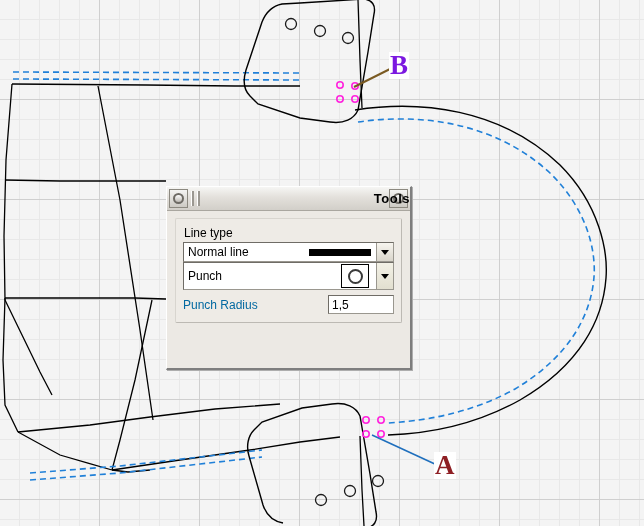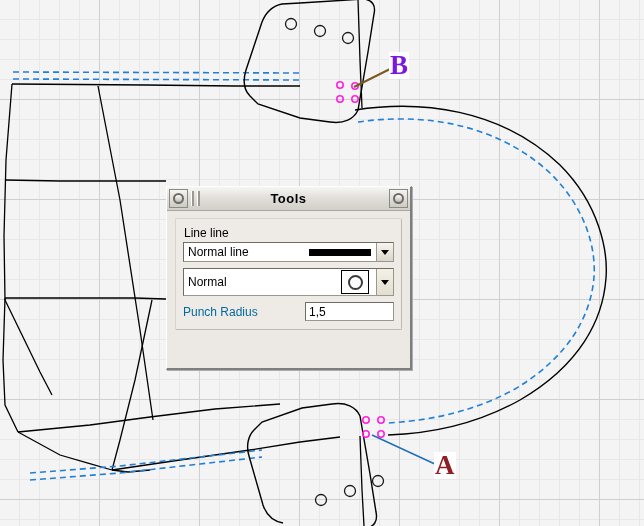--- a/index.html
+++ b/index.html
@@ -89,21 +89,21 @@
   }
   .tb-grip i {
     display: block;
     width: 2px; height: 15px;
     background: #9b9891;
     border-left: 1px solid #ffffff;
   }
   .tb-title {
     position: absolute;
     left: 0; right: 0;
-    text-align: center;
+    text-align: right;
     font-size: 13px;
     font-weight: bold;
     color: #000000;
     letter-spacing: 0.5px;
     pointer-events: none;
   }
   .tb-right {
     margin-left: auto;
     margin-right: 2px;
   }
@@ -129,21 +129,20 @@
   }
   .combo {
     position: relative;
     display: flex;
     height: 20px;
     background: #ffffff;
     border: 1px solid #9a978f;
     border-top-color: #6f6c66;
     border-left-color: #6f6c66;
     box-sizing: border-box;
-    margin-bottom: 6px;
   }
   .combo.tall { height: 28px; }
   .combo-text {
     flex: 1;
     display: flex;
     align-items: center;
     padding-left: 4px;
     font-size: 12px;
     color: #000;
     background: #ffffff;
@@ -197,21 +196,21 @@
     display: flex;
     align-items: center;
     margin-top: 5px;
   }
   .radius-label {
     font-size: 12px;
     color: #0369a1;
     flex: 1;
   }
   .radius-input {
-    width: 89px;
+    width: 66px;
     height: 19px;
     background: #ffffff;
     border: 1px solid #9a978f;
     border-top-color: #6f6c66;
     border-left-color: #6f6c66;
     box-sizing: border-box;
     font-size: 12px;
     font-family: "Liberation Sans", sans-serif;
     color: #000;
     padding: 0 0 0 3px;
@@ -362,33 +361,33 @@
       </div>
       <div class="tb-title">Tools</div>
       <div class="tb-btn tb-right">
         <span class="ring"></span>
       </div>
     </div>
 
     <div class="dlg-body">
       <div class="group">
 
-        <div class="field-label">Line line</div>
+        <div class="field-label">Line type</div>
         <div class="combo">
           <div class="combo-text">Normal line</div>
           <div class="combo-preview">
             <div class="swatch-line"></div>
           </div>
           <div class="combo-arrow">
             <span class="caret"></span>
           </div>
         </div>
 
         <div class="combo tall">
-          <div class="combo-text">Normal</div>
+          <div class="combo-text">Punch</div>
           <div class="combo-preview">
             <div class="swatch-punch">
               <span class="circ"></span>
             </div>
           </div>
           <div class="combo-arrow tanbox">
             <span class="caret"></span>
           </div>
         </div>
 

